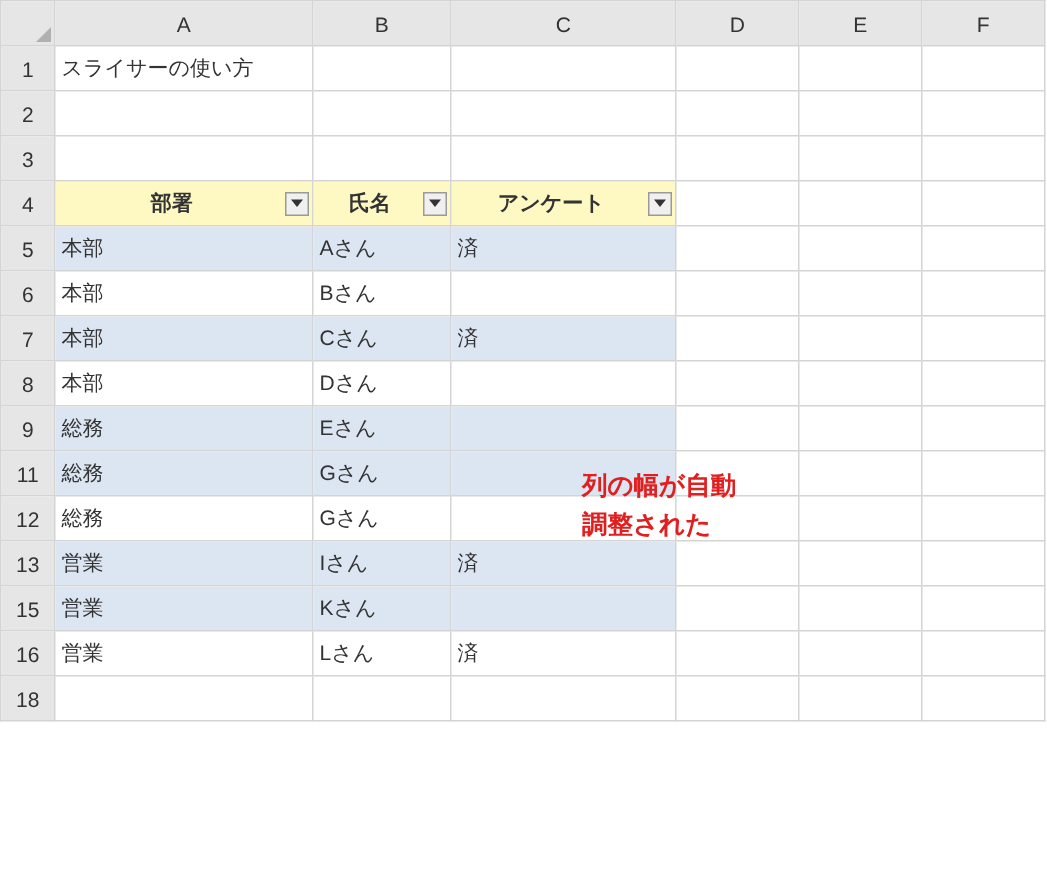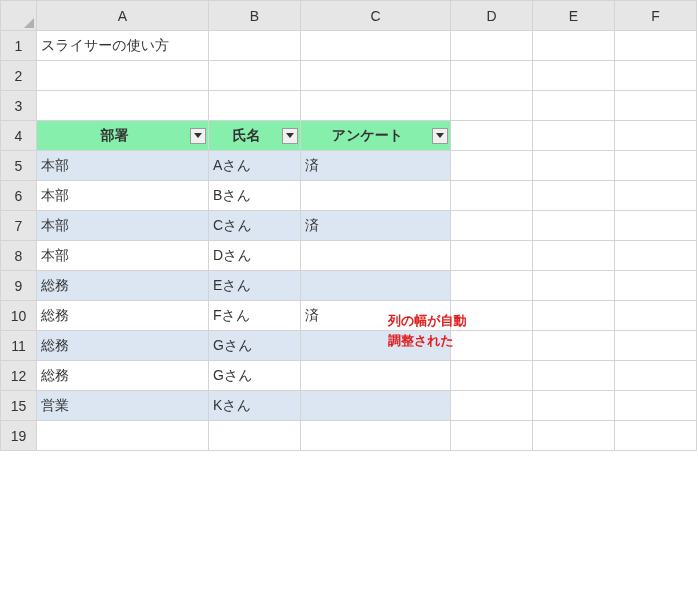--- a/index.html
+++ b/index.html
@@ -55,21 +55,21 @@
       border: 1px solid #bdbdbd;
       width: 36px;
     }
     .col-A { width: 172px; }
     .col-B { width: 92px; }
     .col-C { width: 150px; }
     .col-D { width: 82px; }
     .col-E { width: 82px; }
     .col-F { width: 82px; }
     .tbl-header {
-      background: #86efac;
+      background: #fef9c3;
       color: #fff;
       font-weight: bold;
       text-align: center;
       position: relative;
       padding-right: 20px !important;
     }
     .filter-btn {
       position: absolute;
       right: 2px;
       top: 50%;
@@ -91,21 +91,21 @@
     }
     .band-odd { background: #dce6f2; }
     .band-even { background: #ffffff; }
     .cell { color: #333; }
     .annotation {
       position: absolute;
       left: 388px;
       top: 311px;
       color: #e02020;
       font-weight: bold;
-      font-size: 13px;
+      font-size: 17px;
       line-height: 1.5;
     }
   </style>
 </head>
 <body>
 
 <table class="spreadsheet">
   <tbody>
       <tr>
     <th class="corner"></th>
@@ -193,57 +193,66 @@
       <tr>
         <td class="row-header">9</td>
         <td class="cell col-A band-odd">総務</td>
         <td class="cell col-B band-odd">Eさん</td>
         <td class="cell col-C band-odd"></td>
         <td class="cell col-D"></td>
         <td class="cell col-E"></td>
         <td class="cell col-F"></td>
       </tr>
       <tr>
-        <td class="row-header">10</td>
-        <td class="cell col-A band-even">総務</td>
-        <td class="cell col-B band-even">Fさん</td>
-        <td class="cell col-C band-even">済</td>
-        <td class="cell col-D"></td>
-        <td class="cell col-E"></td>
-        <td class="cell col-F"></td>
-      </tr>
-      <tr>
         <td class="row-header">11</td>
         <td class="cell col-A band-odd">総務</td>
         <td class="cell col-B band-odd">Gさん</td>
         <td class="cell col-C band-odd"></td>
         <td class="cell col-D"></td>
         <td class="cell col-E"></td>
         <td class="cell col-F"></td>
       </tr>
       <tr>
         <td class="row-header">12</td>
         <td class="cell col-A band-even">総務</td>
         <td class="cell col-B band-even">Gさん</td>
         <td class="cell col-C band-even"></td>
         <td class="cell col-D"></td>
         <td class="cell col-E"></td>
         <td class="cell col-F"></td>
       </tr>
       <tr>
+        <td class="row-header">13</td>
+        <td class="cell col-A band-odd">営業</td>
+        <td class="cell col-B band-odd">Iさん</td>
+        <td class="cell col-C band-odd">済</td>
+        <td class="cell col-D"></td>
+        <td class="cell col-E"></td>
+        <td class="cell col-F"></td>
+      </tr>
+      <tr>
         <td class="row-header">15</td>
         <td class="cell col-A band-odd">営業</td>
         <td class="cell col-B band-odd">Kさん</td>
         <td class="cell col-C band-odd"></td>
         <td class="cell col-D"></td>
         <td class="cell col-E"></td>
         <td class="cell col-F"></td>
       </tr>
       <tr>
-        <td class="row-header">19</td>
+        <td class="row-header">16</td>
+        <td class="cell col-A band-even">営業</td>
+        <td class="cell col-B band-even">Lさん</td>
+        <td class="cell col-C band-even">済</td>
+        <td class="cell col-D"></td>
+        <td class="cell col-E"></td>
+        <td class="cell col-F"></td>
+      </tr>
+      <tr>
+        <td class="row-header">18</td>
         <td class="cell col-A"></td>
         <td class="cell col-B"></td>
         <td class="cell col-C"></td>
         <td class="cell col-D"></td>
         <td class="cell col-E"></td>
         <td class="cell col-F"></td>
       </tr>
     </tbody>
 </table>
 

